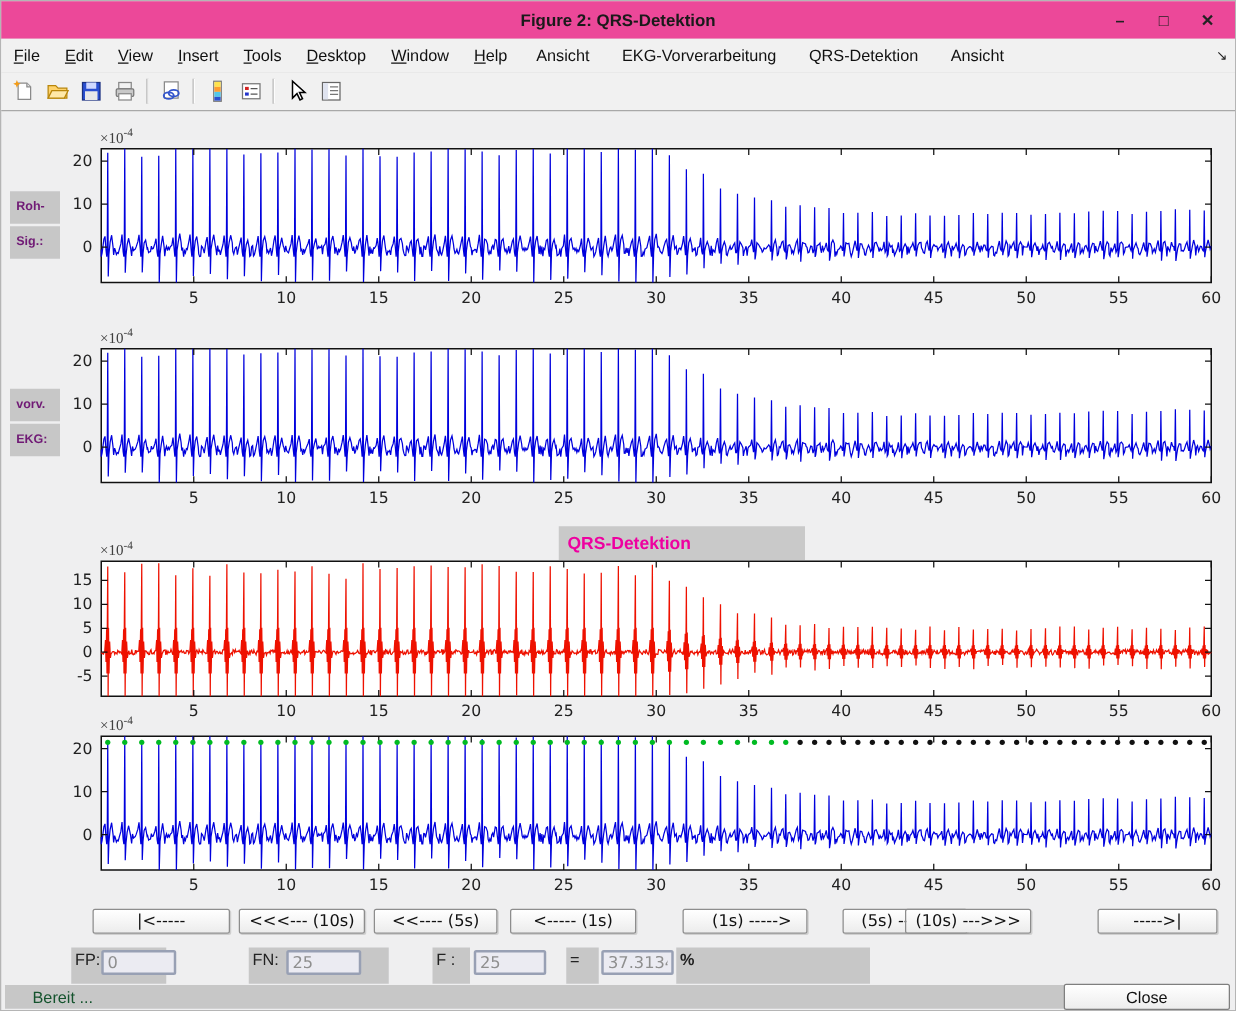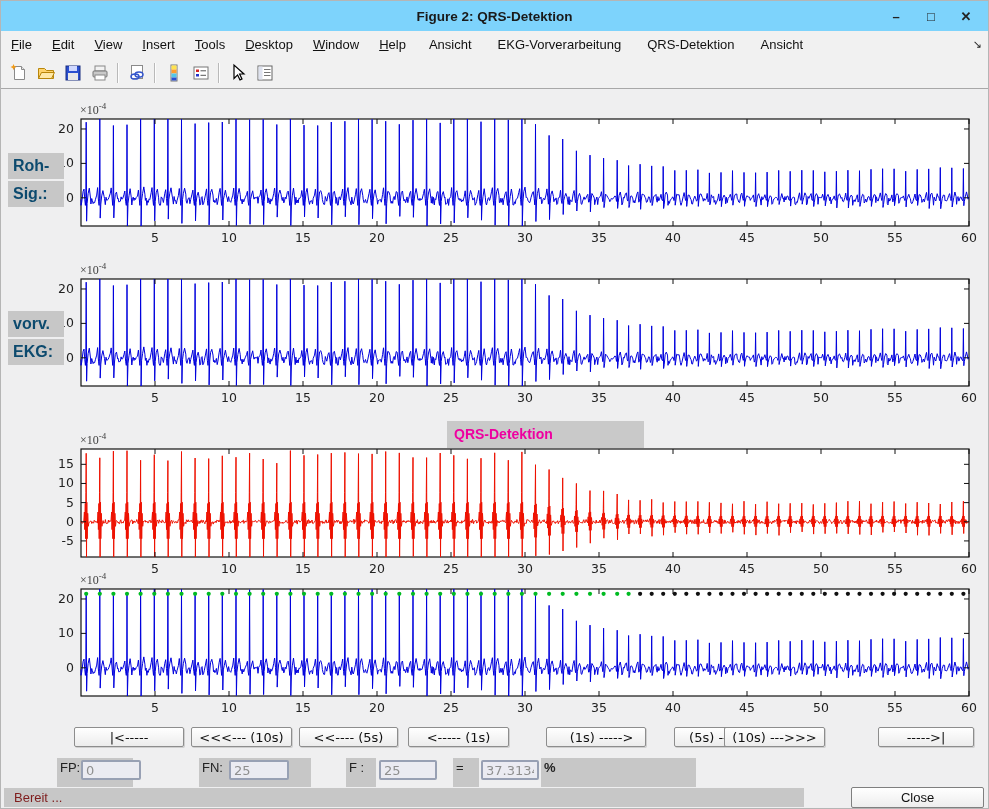--- a/index.html
+++ b/index.html
@@ -4,21 +4,21 @@
 <style>
   html,body{margin:0;padding:0;}
   body{
     width:989px;height:809px;position:relative;overflow:hidden;
     background:#efeff0;font-family:"Liberation Sans",sans-serif;
     -webkit-font-smoothing:antialiased;
   }
   #window{position:absolute;inset:0;border:1px solid #b5b5b5;box-sizing:border-box;}
 
   
-  #titlebar{position:absolute;left:0;top:0;width:100%;height:30px;background:#7dd3fc;
+  #titlebar{position:absolute;left:0;top:0;width:100%;height:30px;background:#ec4899;
     border-bottom:1px solid #dcdcdc;display:flex;align-items:center;justify-content:center;}
   #titlebar .title{font-size:13.5px;font-weight:bold;color:#1a1a1a;}
   .win-btn{position:absolute;top:5px;width:28px;height:20px;display:flex;align-items:center;
     justify-content:center;font-size:13px;color:#222;background:transparent;border:none;cursor:default;}
   #btn-min{right:78px;font-weight:bold;}
   #btn-max{right:43px;}
   #btn-close{right:8px;font-weight:bold;}
 
   
   #menubar{position:absolute;left:0;top:30px;width:100%;height:27px;background:#f1f1f1;
@@ -31,42 +31,42 @@
   
   #toolbar{position:absolute;left:0;top:57px;width:100%;height:31px;background:#f1f1f1;
     border-bottom:1px solid #a8a8a8;display:flex;align-items:center;padding-left:4px;box-sizing:border-box;}
   .tool-btn{width:25px;height:25px;display:flex;align-items:center;justify-content:center;
     background:transparent;border:none;padding:0;margin:0 1px;}
   .tool-sep{width:1px;height:20px;background:#b9b9b9;border-right:1px solid #fdfdfd;margin:0 4px;}
 
   
   #plot-layer{position:absolute;left:0;top:0;width:989px;height:809px;z-index:0;}
 
-  .side-label{position:absolute;width:56px;height:26px;background:#c7c7c7;color:#0c4a6e;
-    font-weight:bold;font-size:16px;line-height:26px;padding-left:5px;box-sizing:border-box;z-index:2;}
+  .side-label{position:absolute;width:40px;height:26px;background:#c7c7c7;color:#701a75;
+    font-weight:bold;font-size:10px;line-height:26px;padding-left:5px;box-sizing:border-box;z-index:2;}
   .exp-label{position:absolute;font-size:12px;color:#404040;z-index:2;font-family:Liberation Serif, serif;}
   .exp-label sup{font-size:9px;}
   #plot3-title-box{position:absolute;left:446px;top:420px;width:197px;height:27px;background:#c9c9c9;
     color:#ee00a0;font-weight:bold;font-size:14px;line-height:27px;padding-left:7px;box-sizing:border-box;z-index:2;}
 
   
   .nav-btn{position:absolute;top:726px;height:20px;background:linear-gradient(#ffffff,#ececec);
     border:1px solid #8d8d8d;border-radius:2px;box-shadow:1px 1px 0 #cfcfcf;
     font-size:13px;color:#111;font-family:"DejaVu Sans",sans-serif;padding:0;z-index:2;}
 
   
   .stat-label-box{position:absolute;top:757px;height:29px;background:#c7c7c7;color:#222;
     font-size:13px;padding:2px 0 0 3px;box-sizing:border-box;z-index:1;}
   .stat-input{position:absolute;top:759px;height:20px;background:#ebebf2;border:2px solid #98a0b4;
     border-radius:2px;color:#8f8f8f;font-size:13px;padding:0 3px;box-sizing:border-box;z-index:2;
     font-family:"DejaVu Sans",sans-serif;}
 
   
-  #status-box{position:absolute;left:3px;top:787px;width:800px;height:19px;background:#c7c7c7;
-    font-size:13px;color:#7f1d1d;line-height:19px;padding-left:10px;box-sizing:border-box;}
+  #status-box{position:absolute;left:3px;top:787px;width:907px;height:19px;background:#c7c7c7;
+    font-size:13px;color:#14532d;line-height:19px;padding-left:22px;box-sizing:border-box;}
   #close-btn{position:absolute;left:850px;top:786px;width:133px;height:21px;
     background:linear-gradient(#ffffff,#ededed);border:1px solid #7f7f7f;border-radius:2px;
     font-size:13px;color:#111;z-index:2;}
 </style>
 </head>
 <body>
 
 <div id="window">
 
   <div id="titlebar">

